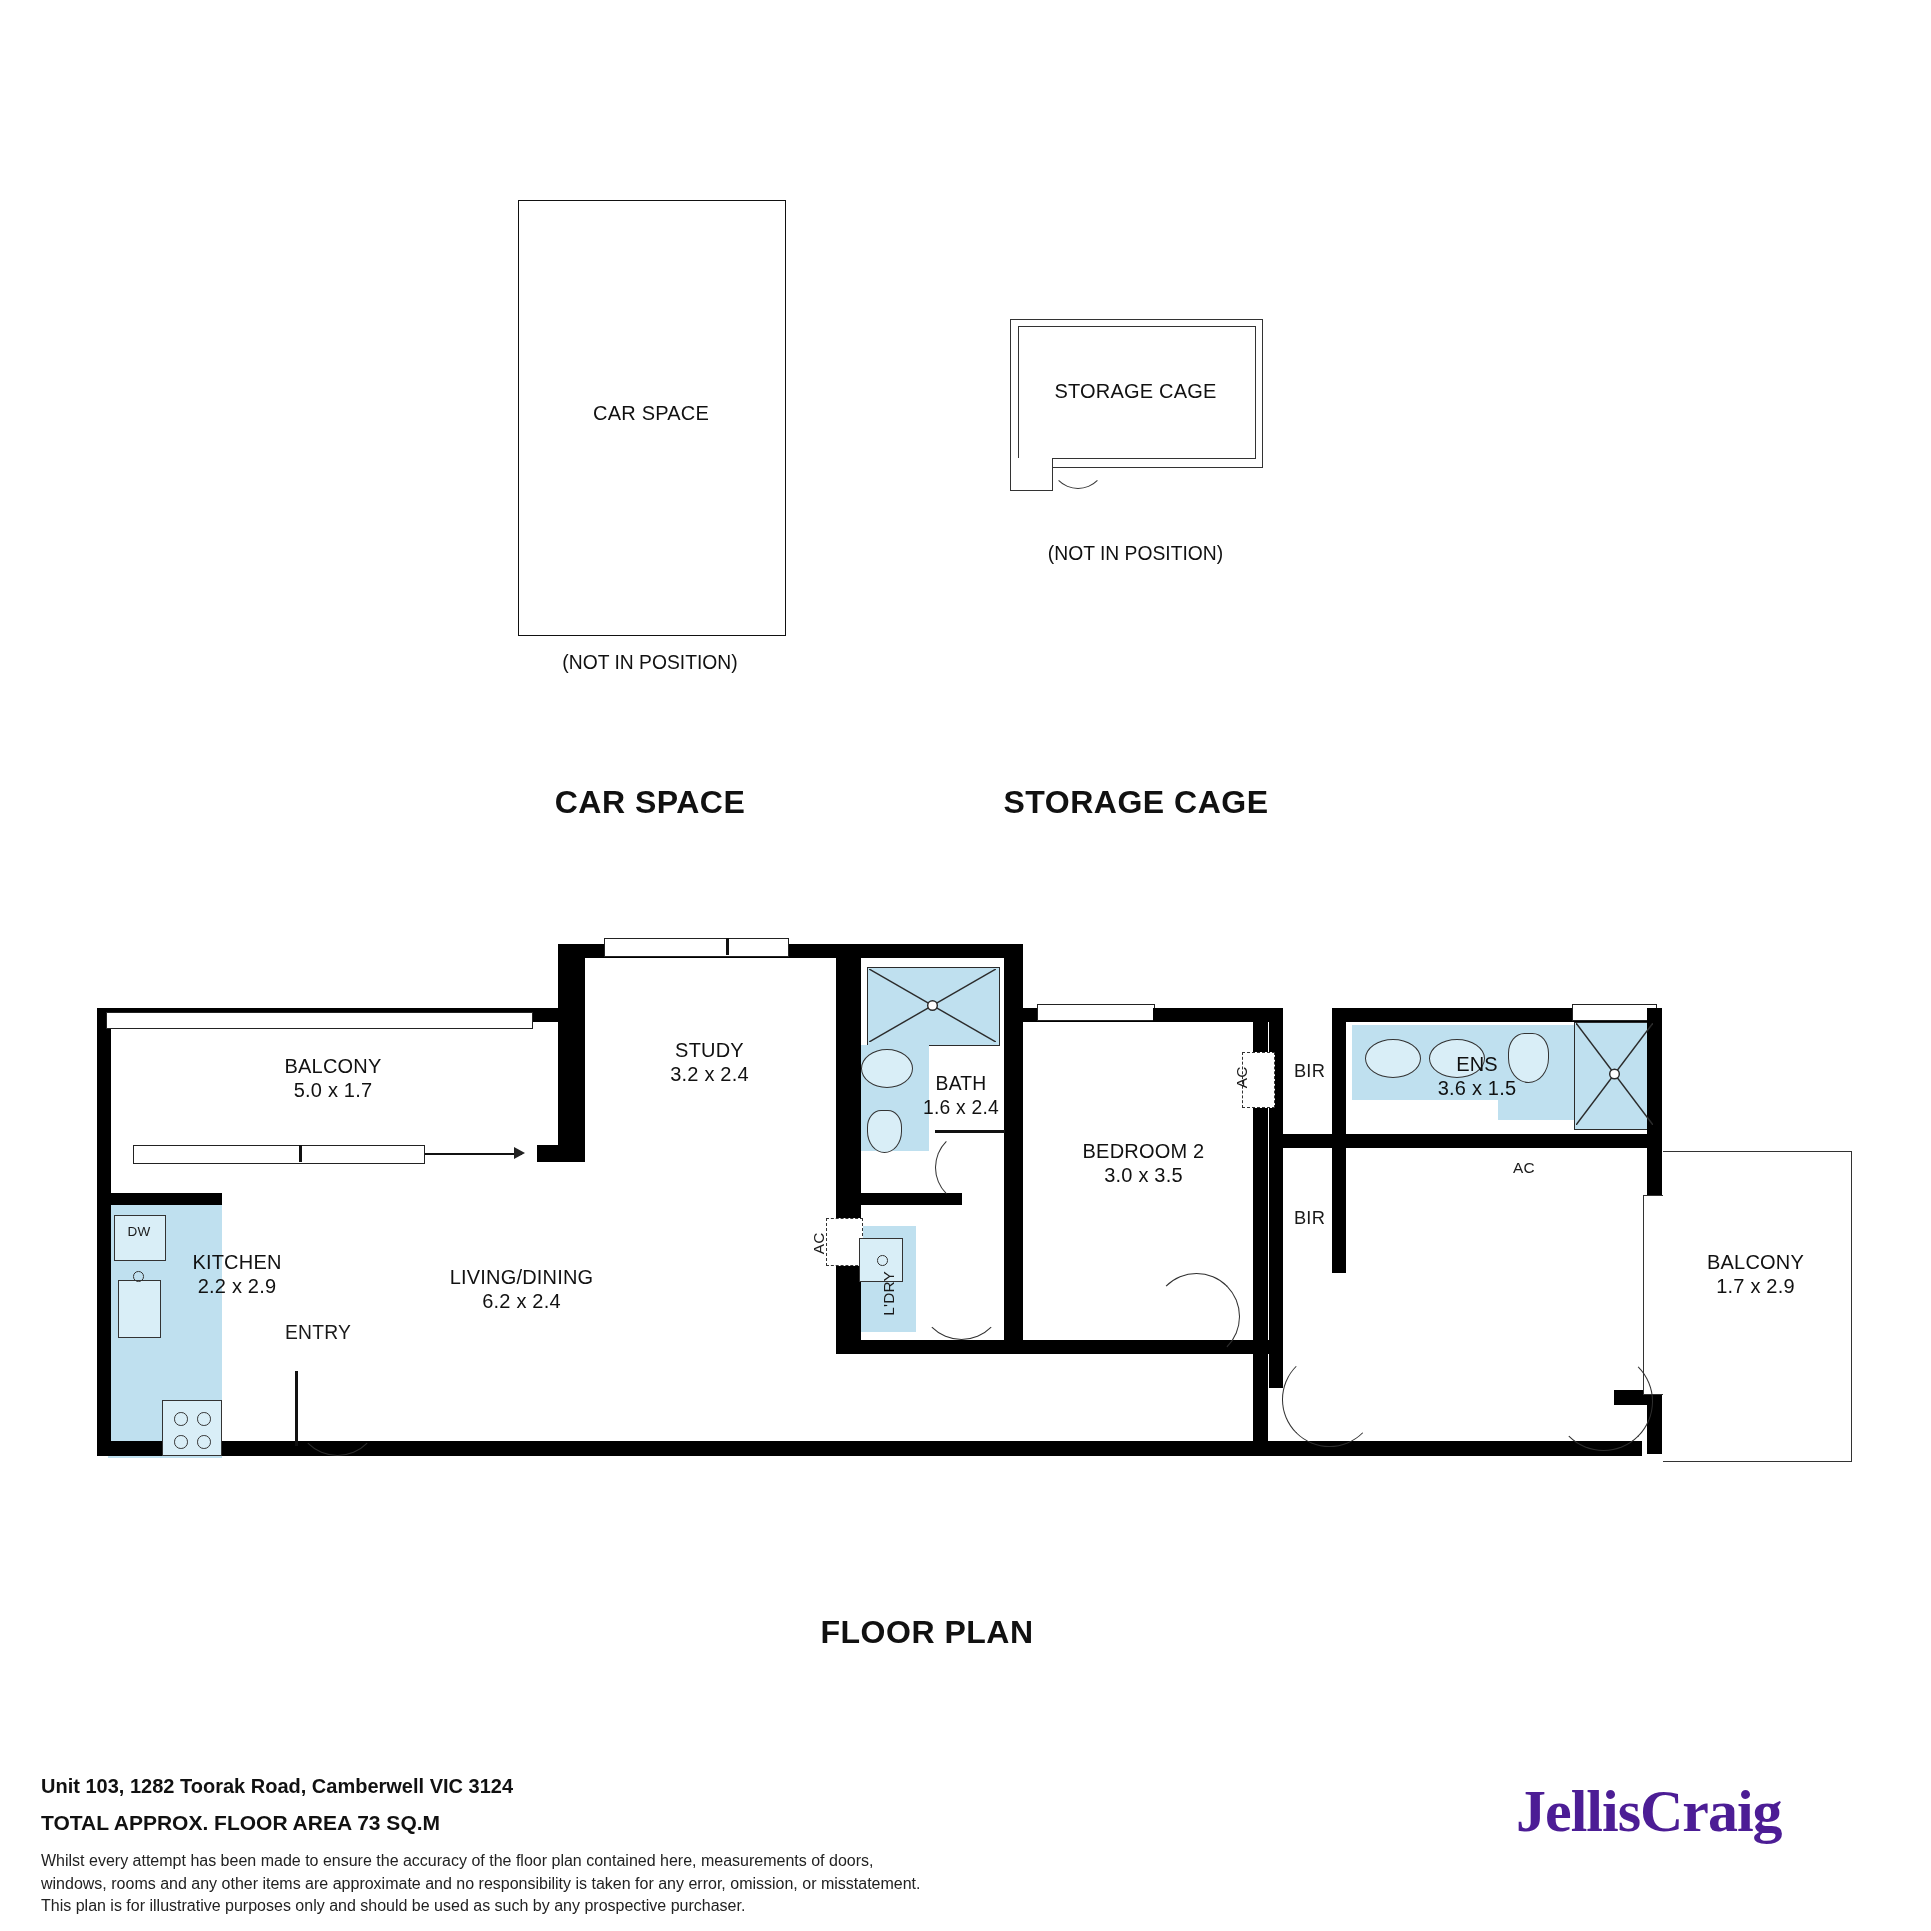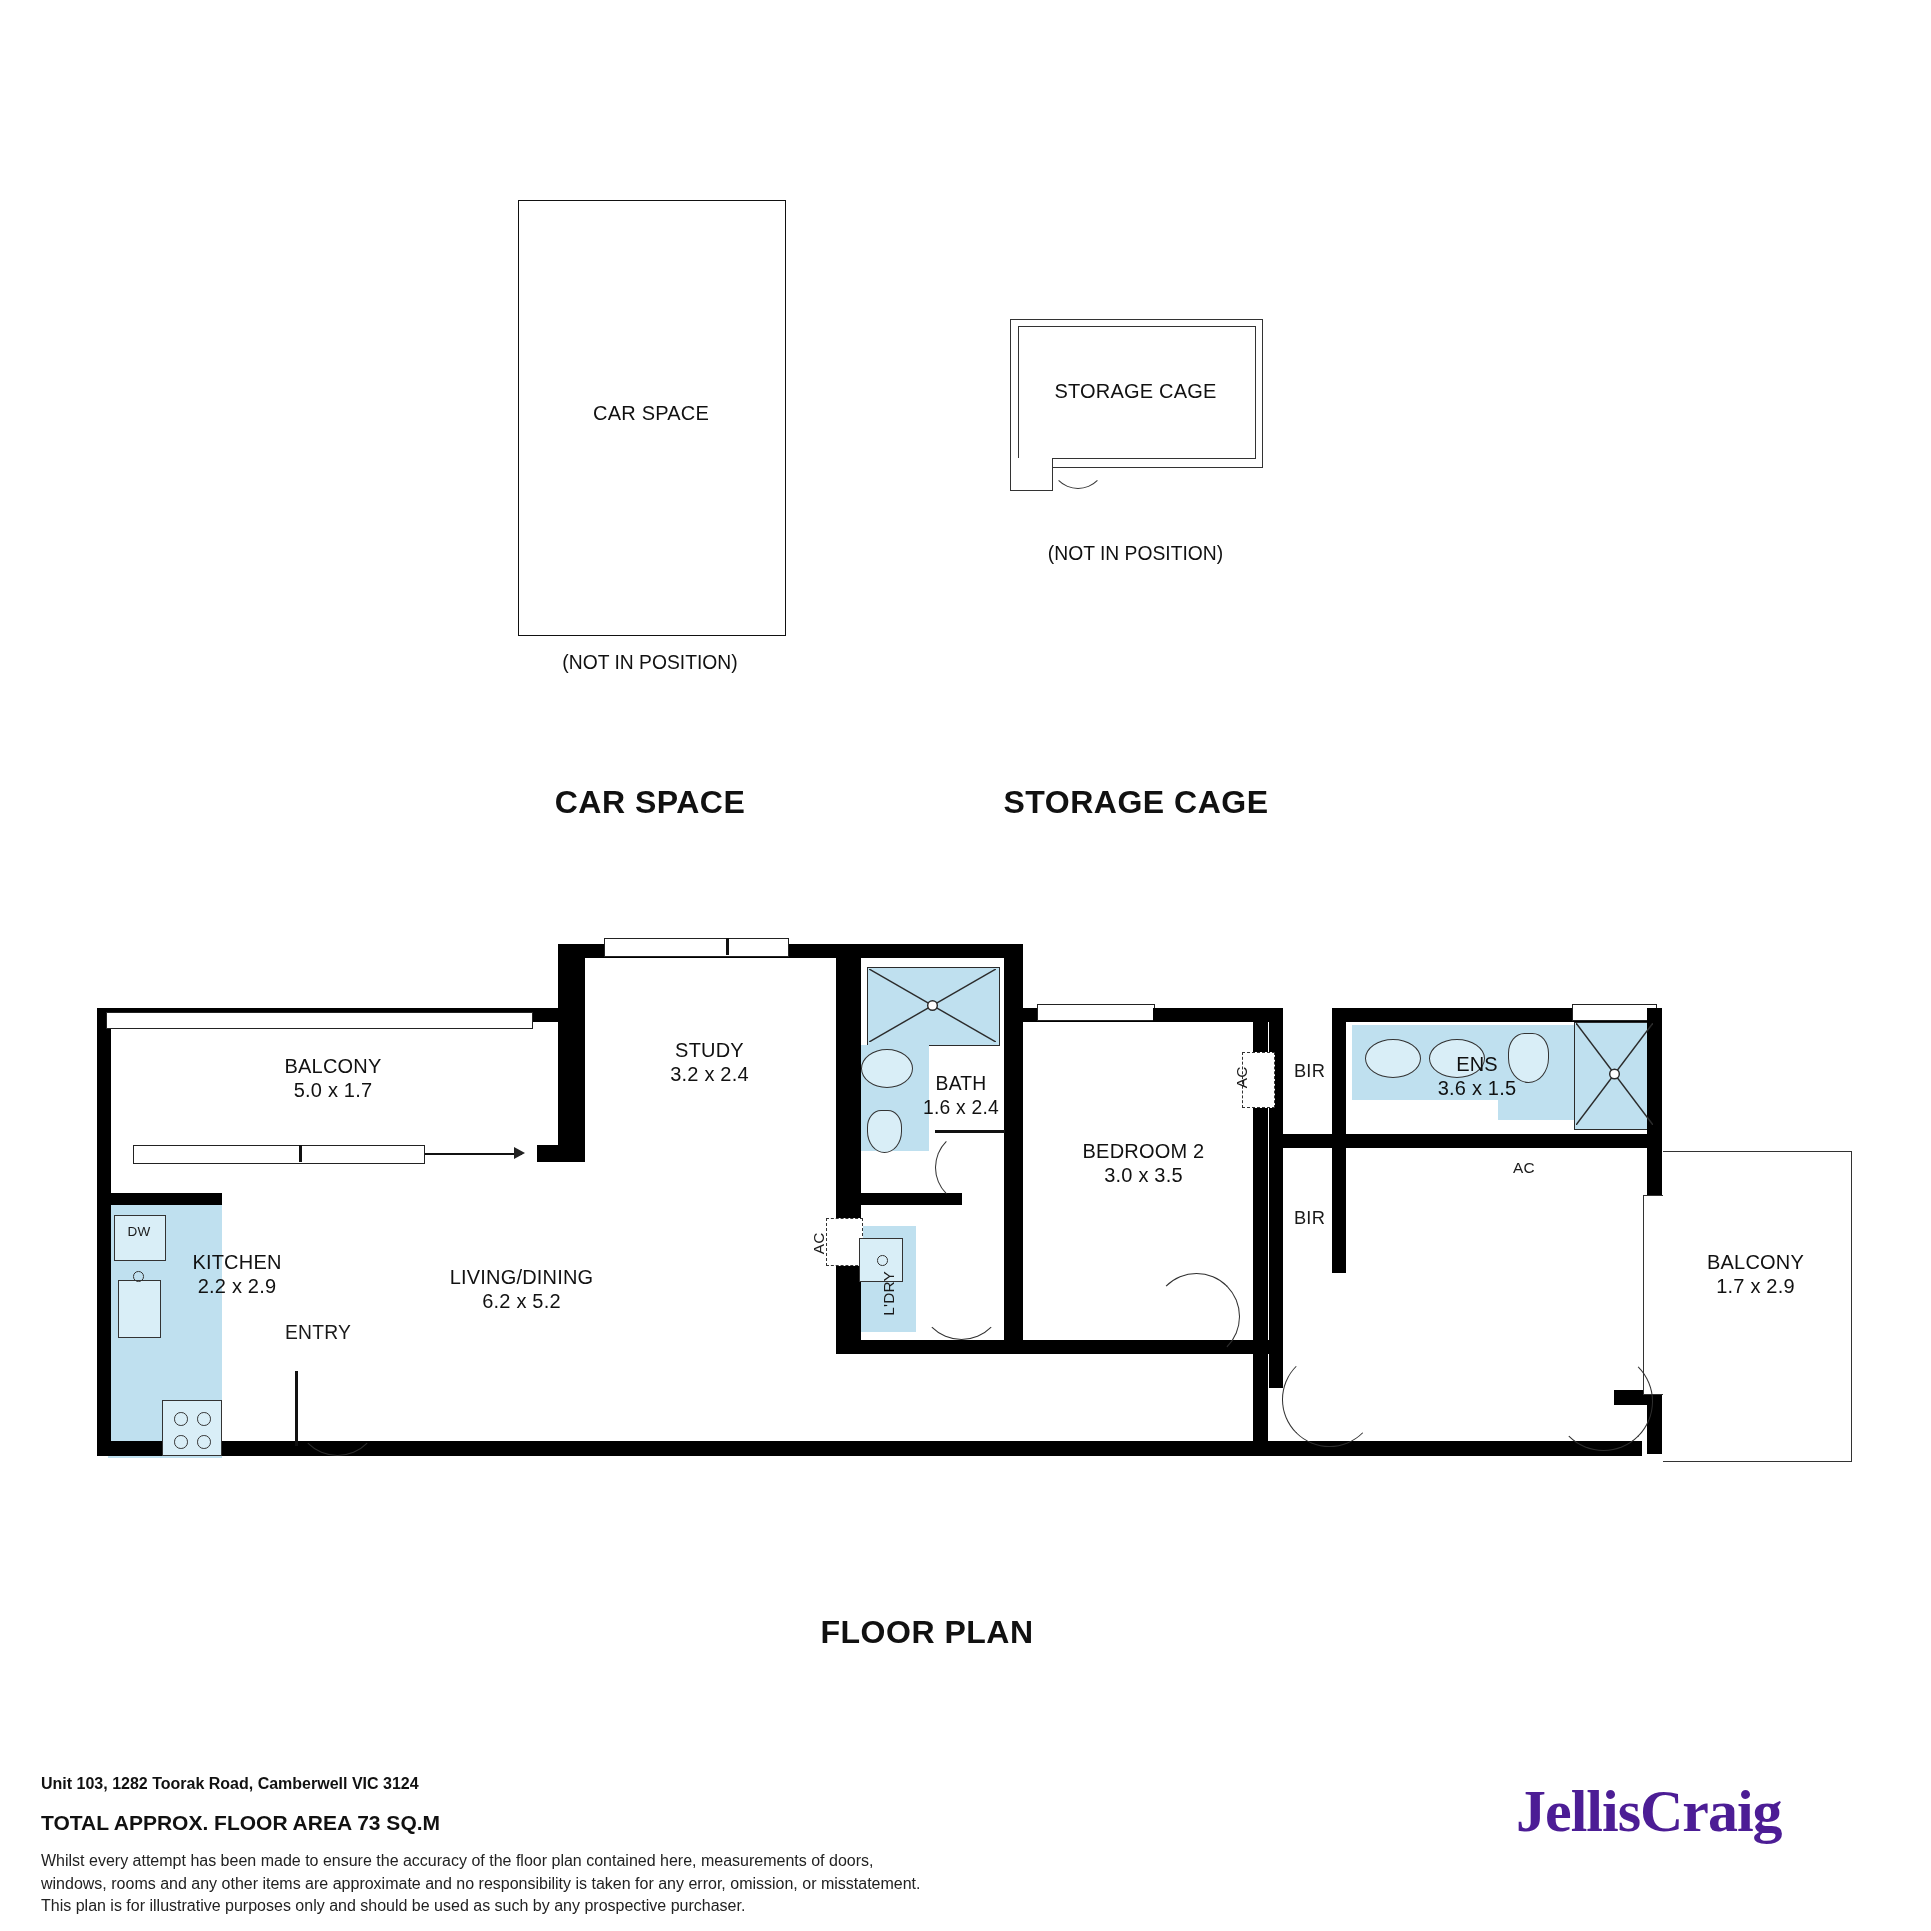--- a/index.html
+++ b/index.html
@@ -59,21 +59,21 @@
     white-space: nowrap;
   }
   .vert {
     transform: rotate(-90deg);
     transform-origin: center center;
   }
 
   
   .footer-addr {
     position: absolute;
-    font-size: 16px;
+    font-size: 20px;
     font-weight: 700;
     color: #111;
     white-space: nowrap;
   }
   .footer-area {
     position: absolute;
     font-size: 21px;
     font-weight: 700;
     color: #111;
     white-space: nowrap;
@@ -270,21 +270,21 @@
     <div class="room-dim">3.6 x 1.5</div>
   </div>
 
   <div class="lbl" style="left:126px; top:1250px; width:222px;">
     <div class="room-name">KITCHEN</div>
     <div class="room-dim">2.2 x 2.9</div>
   </div>
 
   <div class="lbl" style="left:367px; top:1265px; width:309px;">
     <div class="room-name">LIVING/DINING</div>
-    <div class="room-dim">6.2 x 5.2</div>
+    <div class="room-dim">6.2 x 2.4</div>
   </div>
 
 
   <div class="lbl" style="left:1661px; top:1250px; width:189px;">
     <div class="room-name">BALCONY</div>
     <div class="room-dim">1.7 x 2.9</div>
   </div>
 
   <div class="lbl" style="left:241px; top:1321px; width:154px; font-size:19.3px;">
     <span>ENTRY</span>

